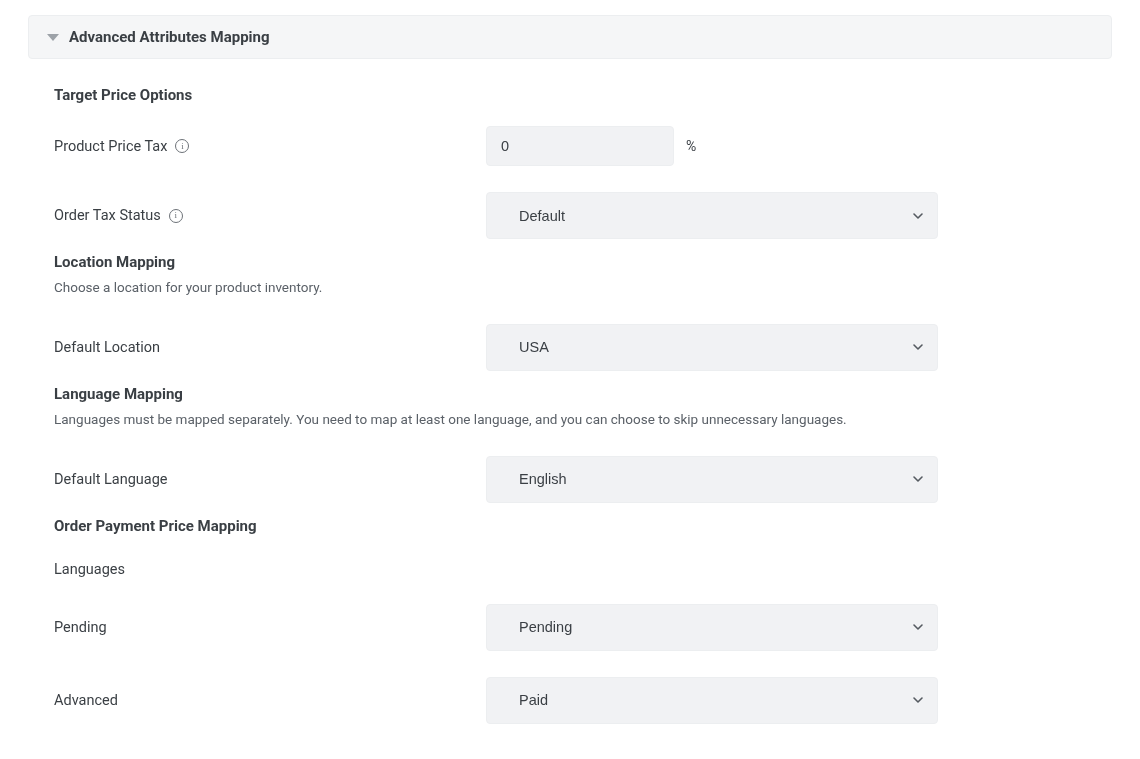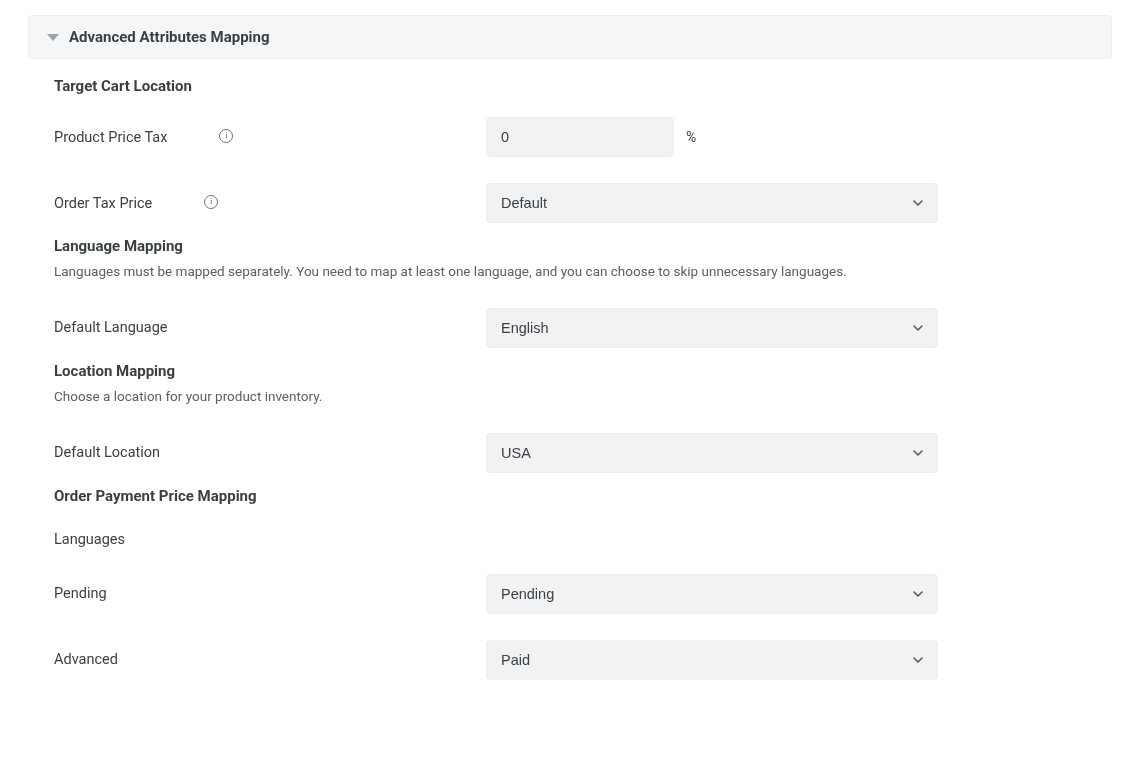--- a/index.html
+++ b/index.html
@@ -13,21 +13,21 @@
       width: 1140px;
       padding: 15px 28px 0 28px;
     }
     .panel-header {
       background: #f5f6f7;
       border: 1px solid #eceef0;
       border-radius: 4px;
       padding: 12px 18px;
       display: flex;
       align-items: center;
-      margin-bottom: 18px;
+      margin-bottom: 27px;
     }
     .chevron-down-icon {
       width: 0;
       height: 0;
       border-left: 6px solid transparent;
       border-right: 6px solid transparent;
       border-top: 7px solid #9da2a8;
       margin-right: 10px;
     }
     .panel-title {
@@ -54,21 +54,21 @@
     .field-row {
       display: flex;
       align-items: center;
       margin-top: 26px;
     }
     .field-label {
       width: 432px;
       font-size: 14.5px;
       color: #3a3f44;
       display: flex;
-      gap: 44px;
+      align-items: center;
     }
     .info-icon {
       display: inline-flex;
       align-items: center;
       justify-content: center;
       width: 14px;
       height: 14px;
       border: 1.2px solid #6d7278;
       border-radius: 50%;
       font-size: 9px;
@@ -93,25 +93,25 @@
       margin-left: 12px;
       font-size: 14px;
       color: #3a3f44;
     }
     .select-wrapper {
       position: relative;
       width: 452px;
     }
     .select {
       width: 100%;
-      height: 40px;
+      height: 47px;
       background: #f1f2f4;
       border: 1px solid #eceef0;
       border-radius: 4px;
-      padding: 0 36px 0 14px;
+      padding: 0 36px 0 32px;
       font-size: 14.5px;
       color: #3a3f44;
       outline: none;
       appearance: none;
       -webkit-appearance: none;
       -moz-appearance: none;
       cursor: pointer;
     }
     .select-chevron {
       position: absolute;
@@ -132,39 +132,60 @@
 <body>
 
 <div class="page">
 
   <div class="panel-header">
     <span class="chevron-down-icon"></span>
     <span class="panel-title">Advanced Attributes Mapping</span>
   </div>
 
   <div class="section section-tight">
-    <div class="section-title">Target Cart Location</div>
+    <div class="section-title">Target Price Options</div>
 
     <div class="field-row first-field-row">
       <div class="field-label">
         <span>Product Price Tax</span>
         <span class="info-icon">i</span>
       </div>
       <input class="input-text" type="text" value="0" style="">
       <span class="suffix">%</span>
     </div>
 
     <div class="field-row">
       <div class="field-label">
-        <span>Order Tax Price</span>
+        <span>Order Tax Status</span>
         <span class="info-icon">i</span>
       </div>
       <div class="select-wrapper">
         <select class="select">
           <option>Default</option>
+        </select>
+        <span class="select-chevron">
+          <svg viewBox="0 0 12 12" fill="none">
+              <path d="M2 4l4 4 4-4" stroke="#555a60" stroke-width="1.6" stroke-linecap="round" stroke-linejoin="round"></path>
+            </svg>
+        </span>
+      </div>
+    </div>
+  </div>
+
+  <div class="section section-tight">
+    <div class="section-title">Location Mapping</div>
+    <div class="section-desc">Choose a location for your product inventory.</div>
+
+    <div class="field-row">
+      <div class="field-label">
+        <span>Default Location</span>
+      </div>
+      <div class="select-wrapper">
+        <select class="select">
+          <option>USA</option>
         </select>
         <span class="select-chevron">
           <svg viewBox="0 0 12 12" fill="none">
               <path d="M2 4l4 4 4-4" stroke="#555a60" stroke-width="1.6" stroke-linecap="round" stroke-linejoin="round"></path>
             </svg>
         </span>
       </div>
     </div>
   </div>
 
@@ -182,41 +203,20 @@
         </select>
         <span class="select-chevron">
           <svg viewBox="0 0 12 12" fill="none">
               <path d="M2 4l4 4 4-4" stroke="#555a60" stroke-width="1.6" stroke-linecap="round" stroke-linejoin="round"></path>
             </svg>
         </span>
       </div>
     </div>
   </div>
 
-  <div class="section section-tight">
-    <div class="section-title">Location Mapping</div>
-    <div class="section-desc">Choose a location for your product inventory.</div>
-
-    <div class="field-row">
-      <div class="field-label">
-        <span>Default Location</span>
-      </div>
-      <div class="select-wrapper">
-        <select class="select">
-          <option>USA</option>
-        </select>
-        <span class="select-chevron">
-          <svg viewBox="0 0 12 12" fill="none">
-              <path d="M2 4l4 4 4-4" stroke="#555a60" stroke-width="1.6" stroke-linecap="round" stroke-linejoin="round"></path>
-            </svg>
-        </span>
-      </div>
-    </div>
-  </div>
-
   <div class="section">
     <div class="section-title">Order Payment Price Mapping</div>
 
     <div class="field-row">
       <div class="field-label">
         <span>Languages</span>
       </div>
     </div>
 
     <div class="field-row">

